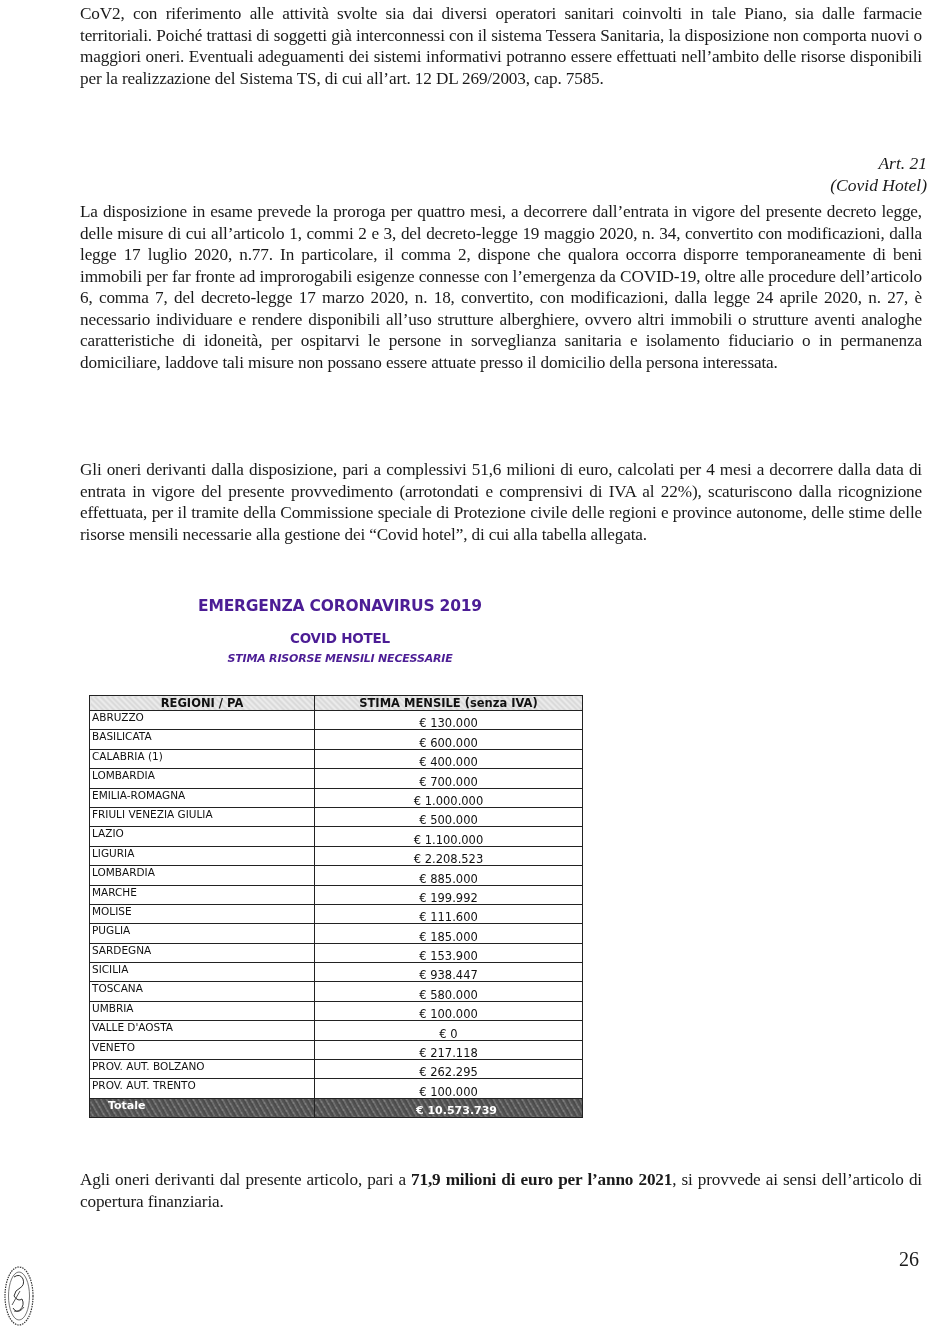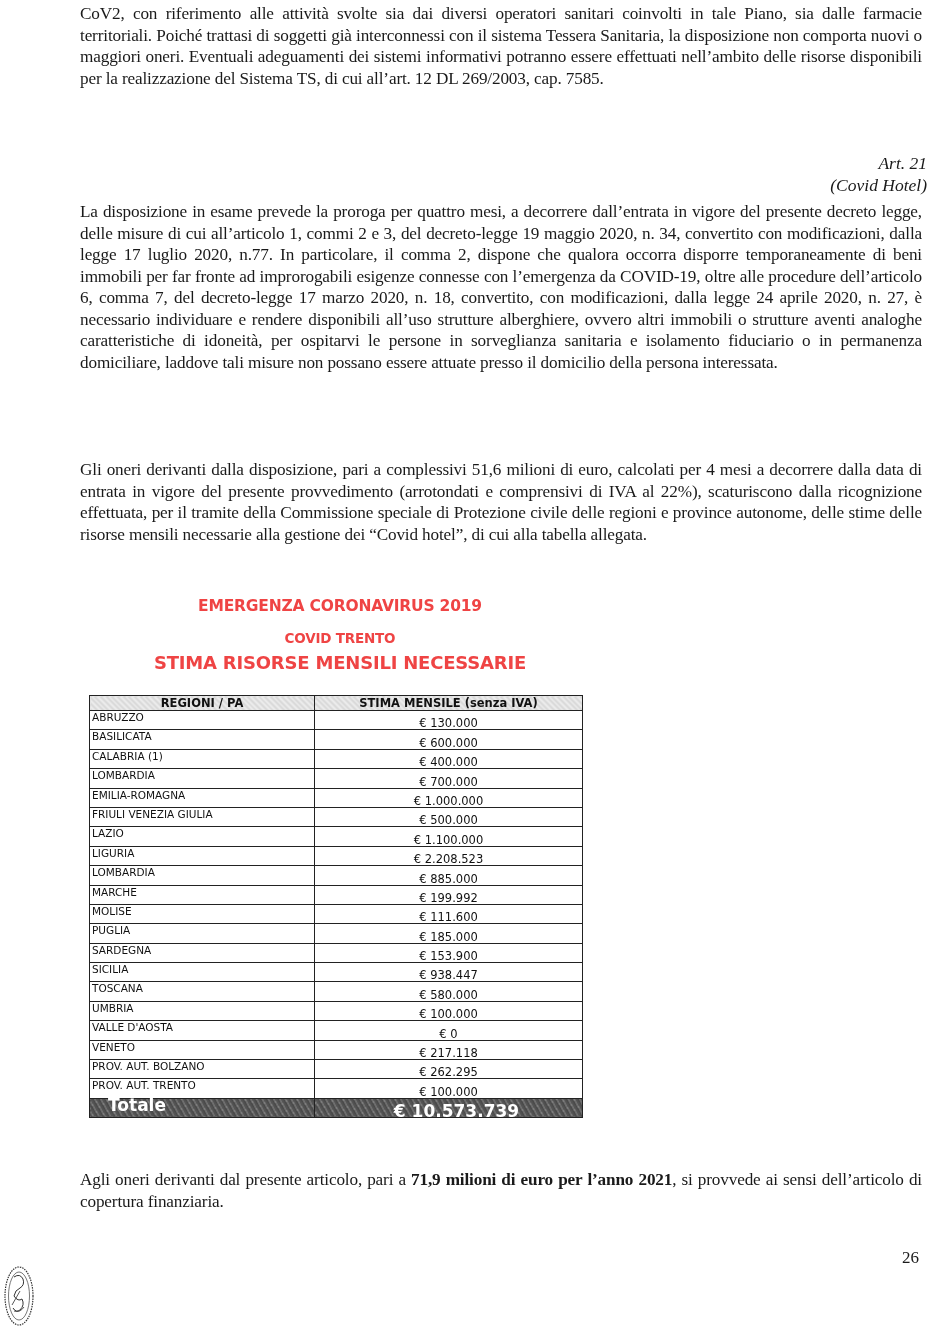--- a/index.html
+++ b/index.html
@@ -12,63 +12,63 @@
     font-size: 17.2px; line-height: 21.5px; text-align: justify;
     letter-spacing: -0.15px;
   }
   .art-head {
     position: absolute; left: 0; width: 927px; text-align: right;
     font-style: italic; font-size: 17.5px; line-height: 22px;
   }
   .art-head div { padding-left: 40px; }
   .tbl-title {
     position: absolute; left: 80px; width: 520px; text-align: center;
-    font-family: "DejaVu Sans", sans-serif; font-weight: bold; color: #ef4444;
+    font-family: "DejaVu Sans", sans-serif; font-weight: bold; color: #4c1d95;
     letter-spacing: -0.2px;
   }
   table.covid {
     position: absolute; left: 89px; top: 695px; width: 494px;
     border-collapse: collapse; font-family: "DejaVu Sans", sans-serif;
     font-size: 10.5px; color: #111;
   }
   table.covid th, table.covid td {
     border: 1.5px solid #222; padding: 0 2px; height: 17.4px;
   }
   table.covid th {
     background: repeating-linear-gradient(45deg,#d9d9d9 0 2px,#ececec 2px 4px);
     font-weight: bold; font-size: 11.5px; height: 14px; text-align: center;
   }
   table.covid td.region { width: 204px; vertical-align: top; line-height: 11px; padding-top: 1px; }
   table.covid td.value { text-align: center; vertical-align: bottom; font-size: 11.5px; line-height: 12px; margin-left: 36px; }
   table.covid tr.total td {
     background: repeating-linear-gradient(60deg,#4a4a4a 0 2px,#8a8a8a 2px 3px,#555 3px 5px);
-    color: #fff; font-weight: bold; font-size: 17px; padding-left: 18px;
+    color: #fff; font-weight: bold; font-size: 11px; padding-left: 18px;
   }
-  .page-num { position: absolute; right: 8px; top: 1248px; font-size: 17px; }
+  .page-num { position: absolute; right: 8px; top: 1248px; font-size: 20px; }
   .seal { position: absolute; left: 2px; top: 1265px; width: 32px; height: 62px; }
 </style>
 </head>
 <body>
 
 <div>
 
   <p class="para" style="top:-14px;">CoV2, con riferimento alle attività svolte sia dai diversi operatori sanitari coinvolti in tale Piano, sia dalle farmacie territoriali. Poiché trattasi di soggetti già interconnessi con il sistema Tessera Sanitaria, la disposizione non comporta nuovi o maggiori oneri. Eventuali adeguamenti dei sistemi informativi potranno essere effettuati nell’ambito delle risorse disponibili per la realizzazione del Sistema TS, di cui all’art. 12 DL 269/2003, cap. 7585.</p>
 
   <div class="art-head" style="top:152px;">
     <div>Art. 21</div>
     <div>(Covid Hotel)</div>
   </div>
 
   <p class="para" style="top:184px;">La disposizione in esame prevede la proroga per quattro mesi, a decorrere dall’entrata in vigore del presente decreto legge, delle misure di cui all’articolo 1, commi 2 e 3, del decreto-legge 19 maggio 2020, n. 34, convertito con modificazioni, dalla legge 17 luglio 2020, n.77. In particolare, il comma 2, dispone che qualora occorra disporre temporaneamente di beni immobili per far fronte ad improrogabili esigenze connesse con l’emergenza da COVID-19, oltre alle procedure dell’articolo 6, comma 7, del decreto-legge 17 marzo 2020, n. 18, convertito, con modificazioni, dalla legge 24 aprile 2020, n. 27, è necessario individuare e rendere disponibili all’uso strutture alberghiere, ovvero altri immobili o strutture aventi analoghe caratteristiche di idoneità, per ospitarvi le persone in sorveglianza sanitaria e isolamento fiduciario o in permanenza domiciliare, laddove tali misure non possano essere attuate presso il domicilio della persona interessata.</p>
 
   <p class="para" style="top:442px;">Gli oneri derivanti dalla disposizione, pari a complessivi 51,6 milioni di euro, calcolati per 4 mesi a decorrere dalla data di entrata in vigore del presente provvedimento (arrotondati e comprensivi di IVA al 22%), scaturiscono dalla ricognizione effettuata, per il tramite della Commissione speciale di Protezione civile delle regioni e province autonome, delle stime delle risorse mensili necessarie alla gestione dei “Covid hotel”, di cui alla tabella allegata.</p>
 
   <div class="tbl-title" style="top:597px; font-size:15.5px;">EMERGENZA CORONAVIRUS 2019</div>
-  <div class="tbl-title" style="top:630px; font-size:13.5px;">COVID TRENTO</div>
-  <div class="tbl-title" style="top:652px; font-size:18px;">STIMA RISORSE MENSILI NECESSARIE</div>
+  <div class="tbl-title" style="top:630px; font-size:13.5px;">COVID HOTEL</div>
+  <div class="tbl-title" style="top:652px; font-size:11px;font-style:italic;">STIMA RISORSE MENSILI NECESSARIE</div>
 
   <table class="covid">
     <thead>
       <tr>
         <th>REGIONI / PA</th>
         <th>STIMA MENSILE (senza IVA)</th>
       </tr>
     </thead>
     <tbody id="table-body">
         <tr>

